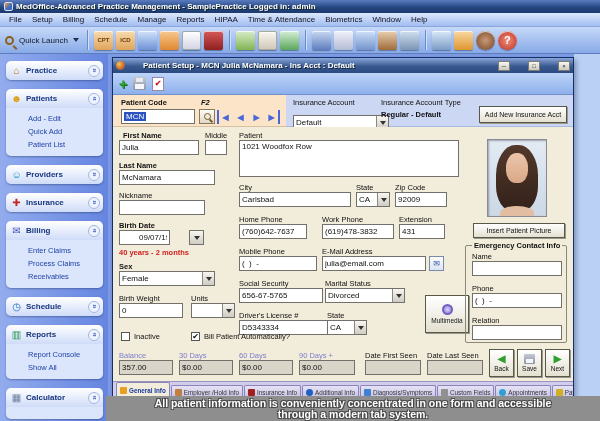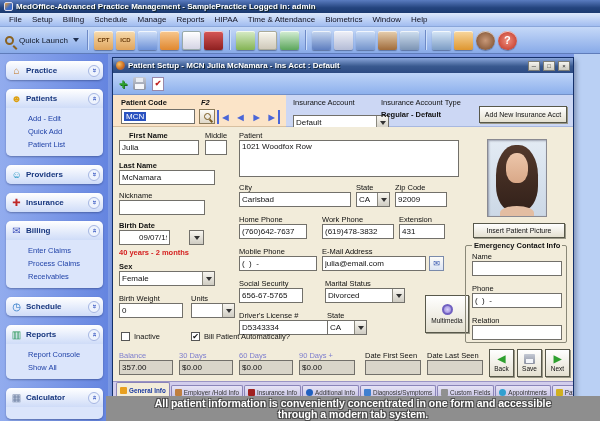--- a/index.html
+++ b/index.html
@@ -46,21 +46,21 @@
   .si.c1{color:#c07018}.si.c2{color:#dda012}.si.c3{color:#1f96c2}.si.c4{color:#c02828}
   .si.c5{color:#4054bc}.si.c6{color:#2272c4}.si.c7{color:#249454}.si.c8{color:#6e80a2}
   .chev{width:12px;height:12px;border-radius:50%;background:#eef3fd;border:1px solid #a6b6e2;display:flex;align-items:center;justify-content:center;color:#3656c0;font-size:8px;font-weight:bold}
   .chev i{font-style:normal;display:block}
   .chev.up i{transform:rotate(-90deg)}
   .chev.down i{transform:rotate(90deg)}
   .sp-body{background:#dbe5fb;padding:4px 2px 5px 22px}
   .sp-body a{display:block;font-size:7.5px;color:#2143a8;line-height:13px;text-decoration:none;white-space:nowrap;cursor:pointer}
   
   #pw{position:absolute;left:112px;top:57px;width:462px;height:340px;border:1px solid #14306a;background:#f2ecda;box-shadow:2px 3px 5px rgba(5,15,45,.35)}
-  .pw-title{height:15px;background:linear-gradient(180deg,#8aa6da 0%,#39598f 55%,#2c4a82 100%);display:flex;align-items:center;gap:3px;padding:0 3px}
+  .pw-title{height:15px;background:linear-gradient(180deg,#8aa6da 0%,#39598f 55%,#2c4a82 100%);display:flex;align-items:center;gap:18px;padding:0 3px}
   .pw-title .wt{flex:1;color:#fff;font-size:8px;font-weight:bold;white-space:nowrap;overflow:hidden;text-shadow:1px 1px 0 #123}
   .pwico{width:9px;height:9px;border-radius:50%;background:radial-gradient(circle at 35% 35%,#f8c060,#c86820 60%,#3a5ac0)}
   .wbtn{width:12px;height:10px;background:linear-gradient(#f6f5f0,#cccabf);border:1px solid #7c7c74;font-size:6px;line-height:8px;text-align:center;color:#222}
   .pw-tools{height:22px;background:linear-gradient(180deg,#bed4f8,#8db0ec);border-bottom:1px solid #7390c8;display:flex;align-items:center;gap:6px;padding-left:6px}
   .addg{font-size:14px;font-weight:bold;color:#2da02d;text-shadow:1px 1px 0 #1a6a1a;line-height:14px}
   .disk{width:13px;height:13px;background:linear-gradient(#c4c9d4,#8d93a2);border-radius:2px;position:relative}
   .disk::before{content:"";position:absolute;left:3px;top:1px;width:7px;height:4px;background:#e8ecf2}
   .disk::after{content:"";position:absolute;left:2px;bottom:1px;width:9px;height:5px;background:#f4f6fa}
   .clip{width:12px;height:14px;background:#fff;border:1px solid #98a;display:flex;align-items:center;justify-content:center;font-size:8px;color:#c02020;font-weight:bold}
   .pw-coderow{height:32px;position:relative}
@@ -302,21 +302,21 @@
           </span>
       </div>
       <span class="L" style="left:95px;top:3px">Insurance Account Type</span>
       <span class="L B" style="left:95px;top:15px">Regular - Default</span>
       <span class="btn" style="left:193px;top:11px;width:88px;height:17px">Add New Insurance Acct</span>
     </div>
   </div>
 
   <div class="pw-body">
 
-    <span class="L B" style="left:16px;top:4px">First Name</span>
+    <span class="L B" style="left:10px;top:4px">First Name</span>
     <input class="tin" style="left: 6px; top: 13px; width: 80px;" value="Julia">
     <span class="L" style="left:92px;top:4px">Middle</span>
     <input class="tin" style="left: 92px; top: 13px; width: 22px;" value="">
     <span class="L B" style="left:6px;top:34px">Last Name</span>
     <input class="tin" style="left: 6px; top: 43px; width: 96px;" value="McNamara">
     <span class="L" style="left:6px;top:64px">Nickname</span>
     <input class="tin" style="left: 6px; top: 73px; width: 86px;" value="">
     <span class="L B" style="left:6px;top:94px">Birth Date</span>
     <input class="tin" style="left: 6px; top: 103px; width: 51px; padding-left: 19px;" value="09/07/1964">
     <span class="ddbtn" style="left:76px;top:103px">
@@ -358,21 +358,21 @@
     <span class="L" style="left:209px;top:88px">Work Phone</span>
     <input class="tin" style="left: 209px; top: 97px; width: 72px;" value="(619)478-3832">
     <span class="L" style="left:286px;top:88px">Extension</span>
     <input class="tin" style="left: 286px; top: 97px; width: 46px;" value="431">
     <span class="L" style="left:126px;top:120px">Mobile Phone</span>
     <input class="tin" style="left: 126px; top: 129px; width: 78px;" value="(  )  -">
     <span class="L" style="left:209px;top:120px">E-Mail Address</span>
     <input class="tin" style="left: 209px; top: 129px; width: 104px;" value="julia@email.com">
     <span class="mailbtn" style="left:316px;top:129px">✉</span>
     <span class="L" style="left:126px;top:152px">Social Security</span>
-    <input class="tin" style="left: 126px; top: 161px; width: 64px;" value="656-67-5765">
+    <input class="tin" style="left: 126px; top: 161px; width: 84px;" value="656-67-5765">
     <span class="L" style="left:212px;top:152px">Marital Status</span>
     <div class="tin" style="left:212px;top:161px;width:80px">
       <span class="selv">Divorced</span>
       <span class="dda">
           <i class="tri"></i>
         </span>
     </div>
     <span class="L" style="left:126px;top:184px">Driver's License #</span>
     <input class="tin" style="left: 126px; top: 193px; width: 100px;" value="D5343334">
     <span class="L" style="left:214px;top:184px">State</span>

